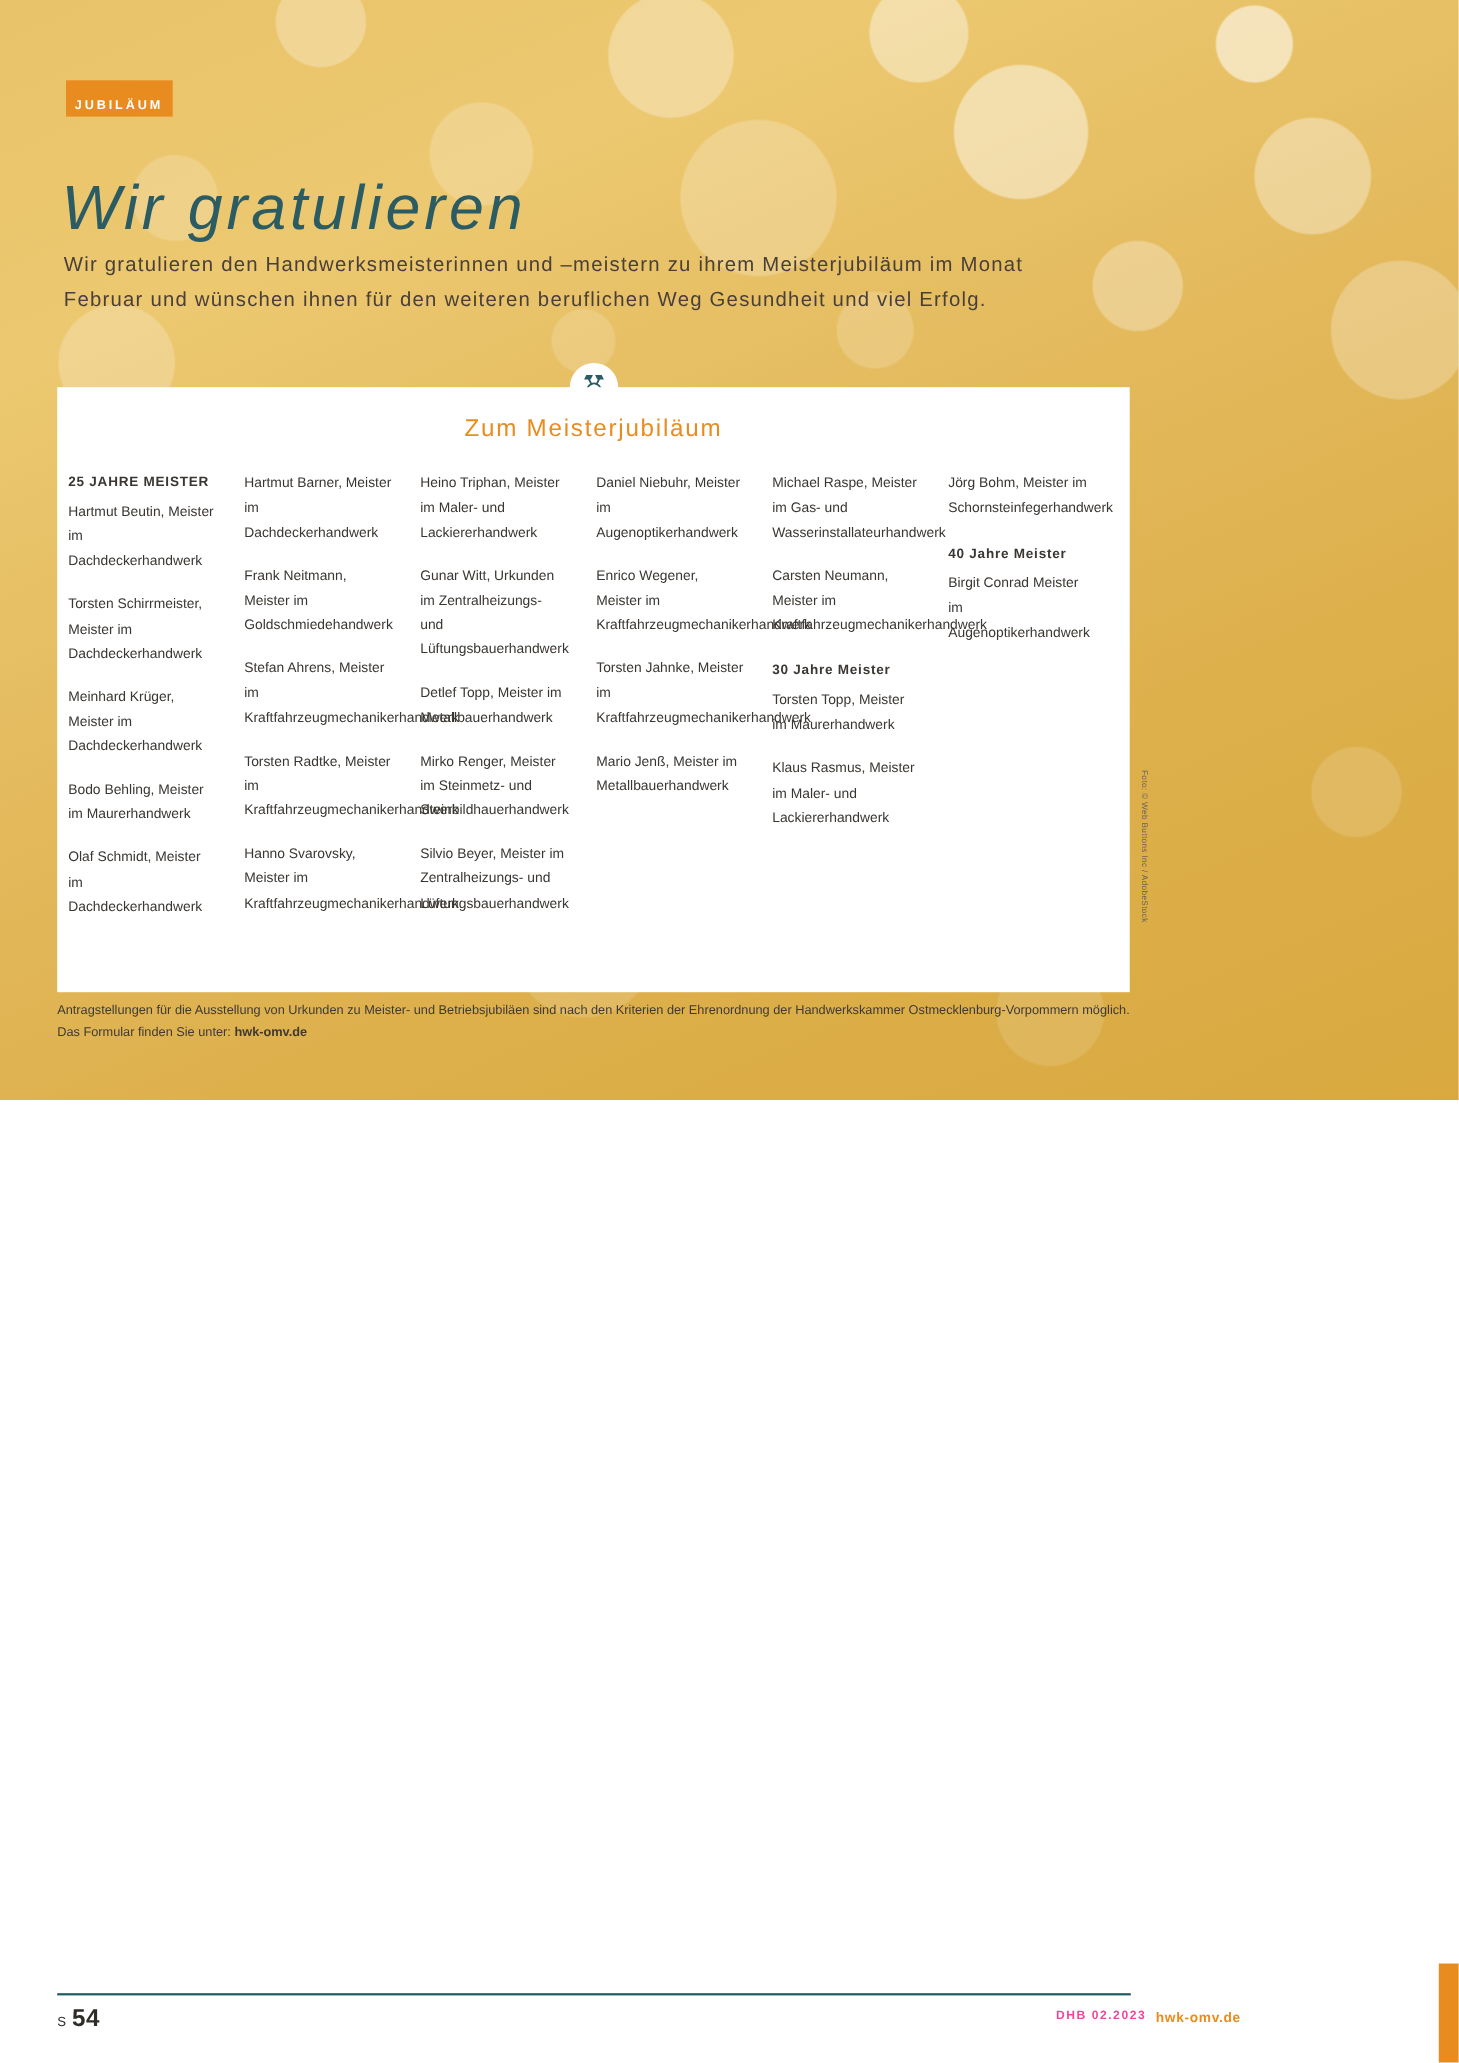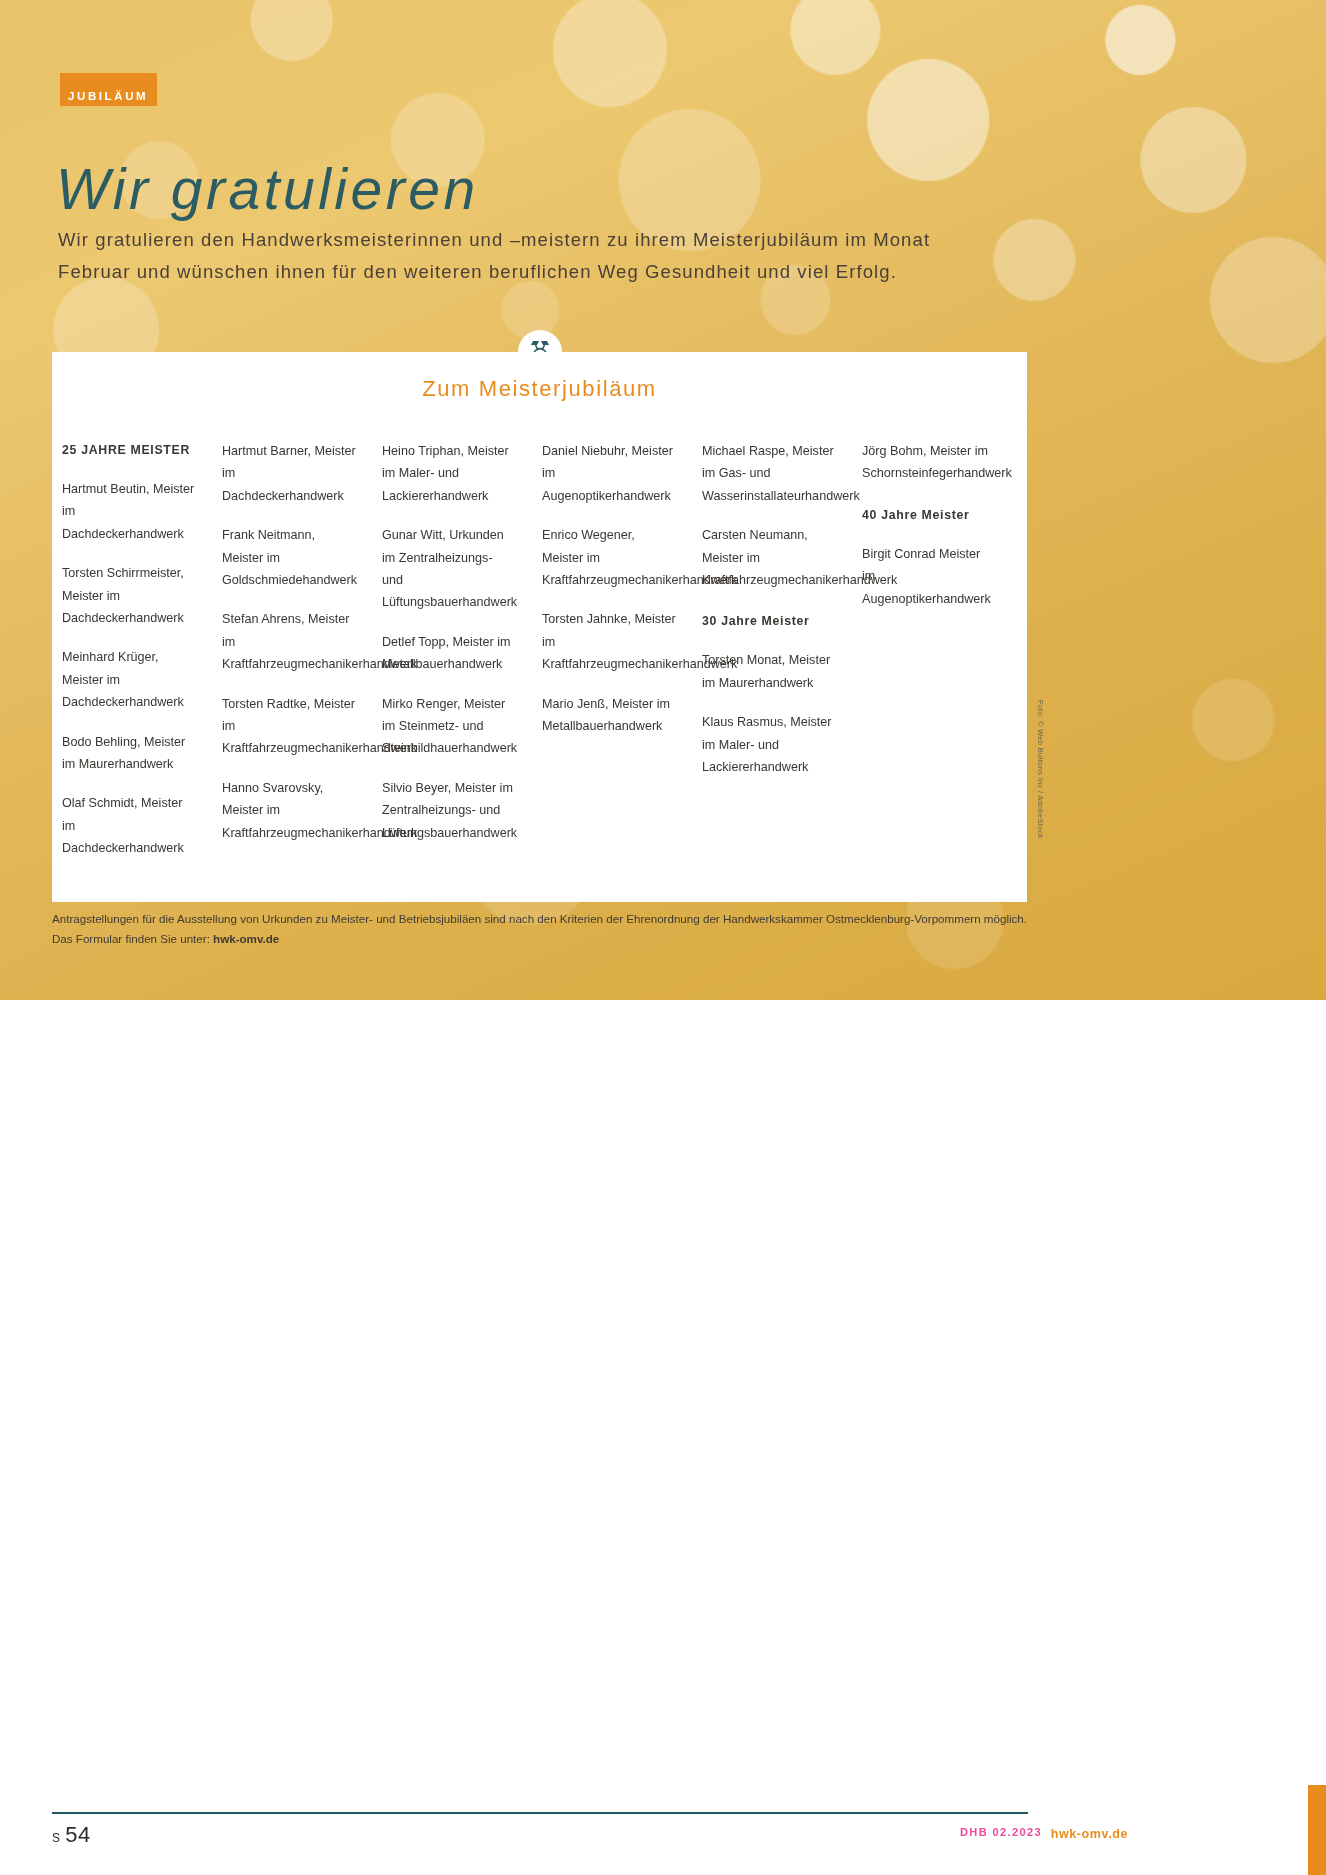--- a/index.html
+++ b/index.html
@@ -113,21 +113,21 @@
     display: flex;
     gap: 0;
   }
   .col {
     width: 160px;
     padding-right: 26px;
     font-size: 12.6px;
     line-height: 1.78;
     color: #3a3632;
   }
-  .col p { margin: 16px 0 17px 0; }
+  .col p { margin: 4px 0 17px 0; }
   .col .hdr {
     font-weight: 700;
     letter-spacing: 0.7px;
     margin-bottom: 1px;
     font-size: 12.3px;
   }
   .col .hdr-sp { margin-top: 20px; }
 
   .rot-credit-1 {
     position: absolute;
@@ -154,21 +154,21 @@
   .lower { position: absolute; left: 0; top: 1000px; width: 1326px; height: 875px; background:#fff; }
 
   
   .footer-rule {
     position:absolute; left:52px; top:1812px; width:976px; height:2px; background:#1f5a63;
   }
   .footer-left {
     position:absolute; left:52px; top:1822px;
     font-size: 12px; color:#2f2b26; letter-spacing:1px;
   }
-  .footer-left .big { font-size:22px; font-weight:400; letter-spacing:0.5px; }
+  .footer-left .big { font-size:22px; font-weight:700; letter-spacing:0.5px; }
   .footer-right {
     position:absolute; right:284px; top:1826px;
     font-size: 11px; font-weight:700; letter-spacing:1.4px; color:#ec4899;
   }
   .footer-url {
     position:absolute; right:198px; top:1827px;
     font-size:12.5px; letter-spacing:0.6px; color:#e98c1f; font-weight:700;
   }
   .edge-bar {
     position:absolute; right:0; top:1785px; width:18px; height:90px; background:#e98c1f;
@@ -226,21 +226,21 @@
         <p>Daniel Niebuhr, Meister im Augenoptikerhandwerk</p>
         <p>Enrico Wegener, Meister im Kraftfahrzeugmechanikerhandwerk</p>
         <p>Torsten Jahnke, Meister im Kraftfahrzeugmechanikerhandwerk</p>
         <p>Mario Jenß, Meister im Metallbauerhandwerk</p>
       </div>
 
       <div class="col">
         <p>Michael Raspe, Meister im Gas- und Wasserinstallateurhandwerk</p>
         <p>Carsten Neumann, Meister im Kraftfahrzeugmechanikerhandwerk</p>
         <p class="hdr hdr-sp">30 Jahre Meister</p>
-        <p>Torsten Monat, Meister im Maurerhandwerk</p>
+        <p>Torsten Topp, Meister im Maurerhandwerk</p>
         <p>Klaus Rasmus, Meister im Maler- und Lackiererhandwerk</p>
       </div>
 
       <div class="col">
         <p>Jörg Bohm, Meister im Schornsteinfegerhandwerk</p>
         <p class="hdr hdr-sp">40 Jahre Meister</p>
         <p>Birgit Conrad Meister im Augenoptikerhandwerk</p>
       </div>
 
     </div>

